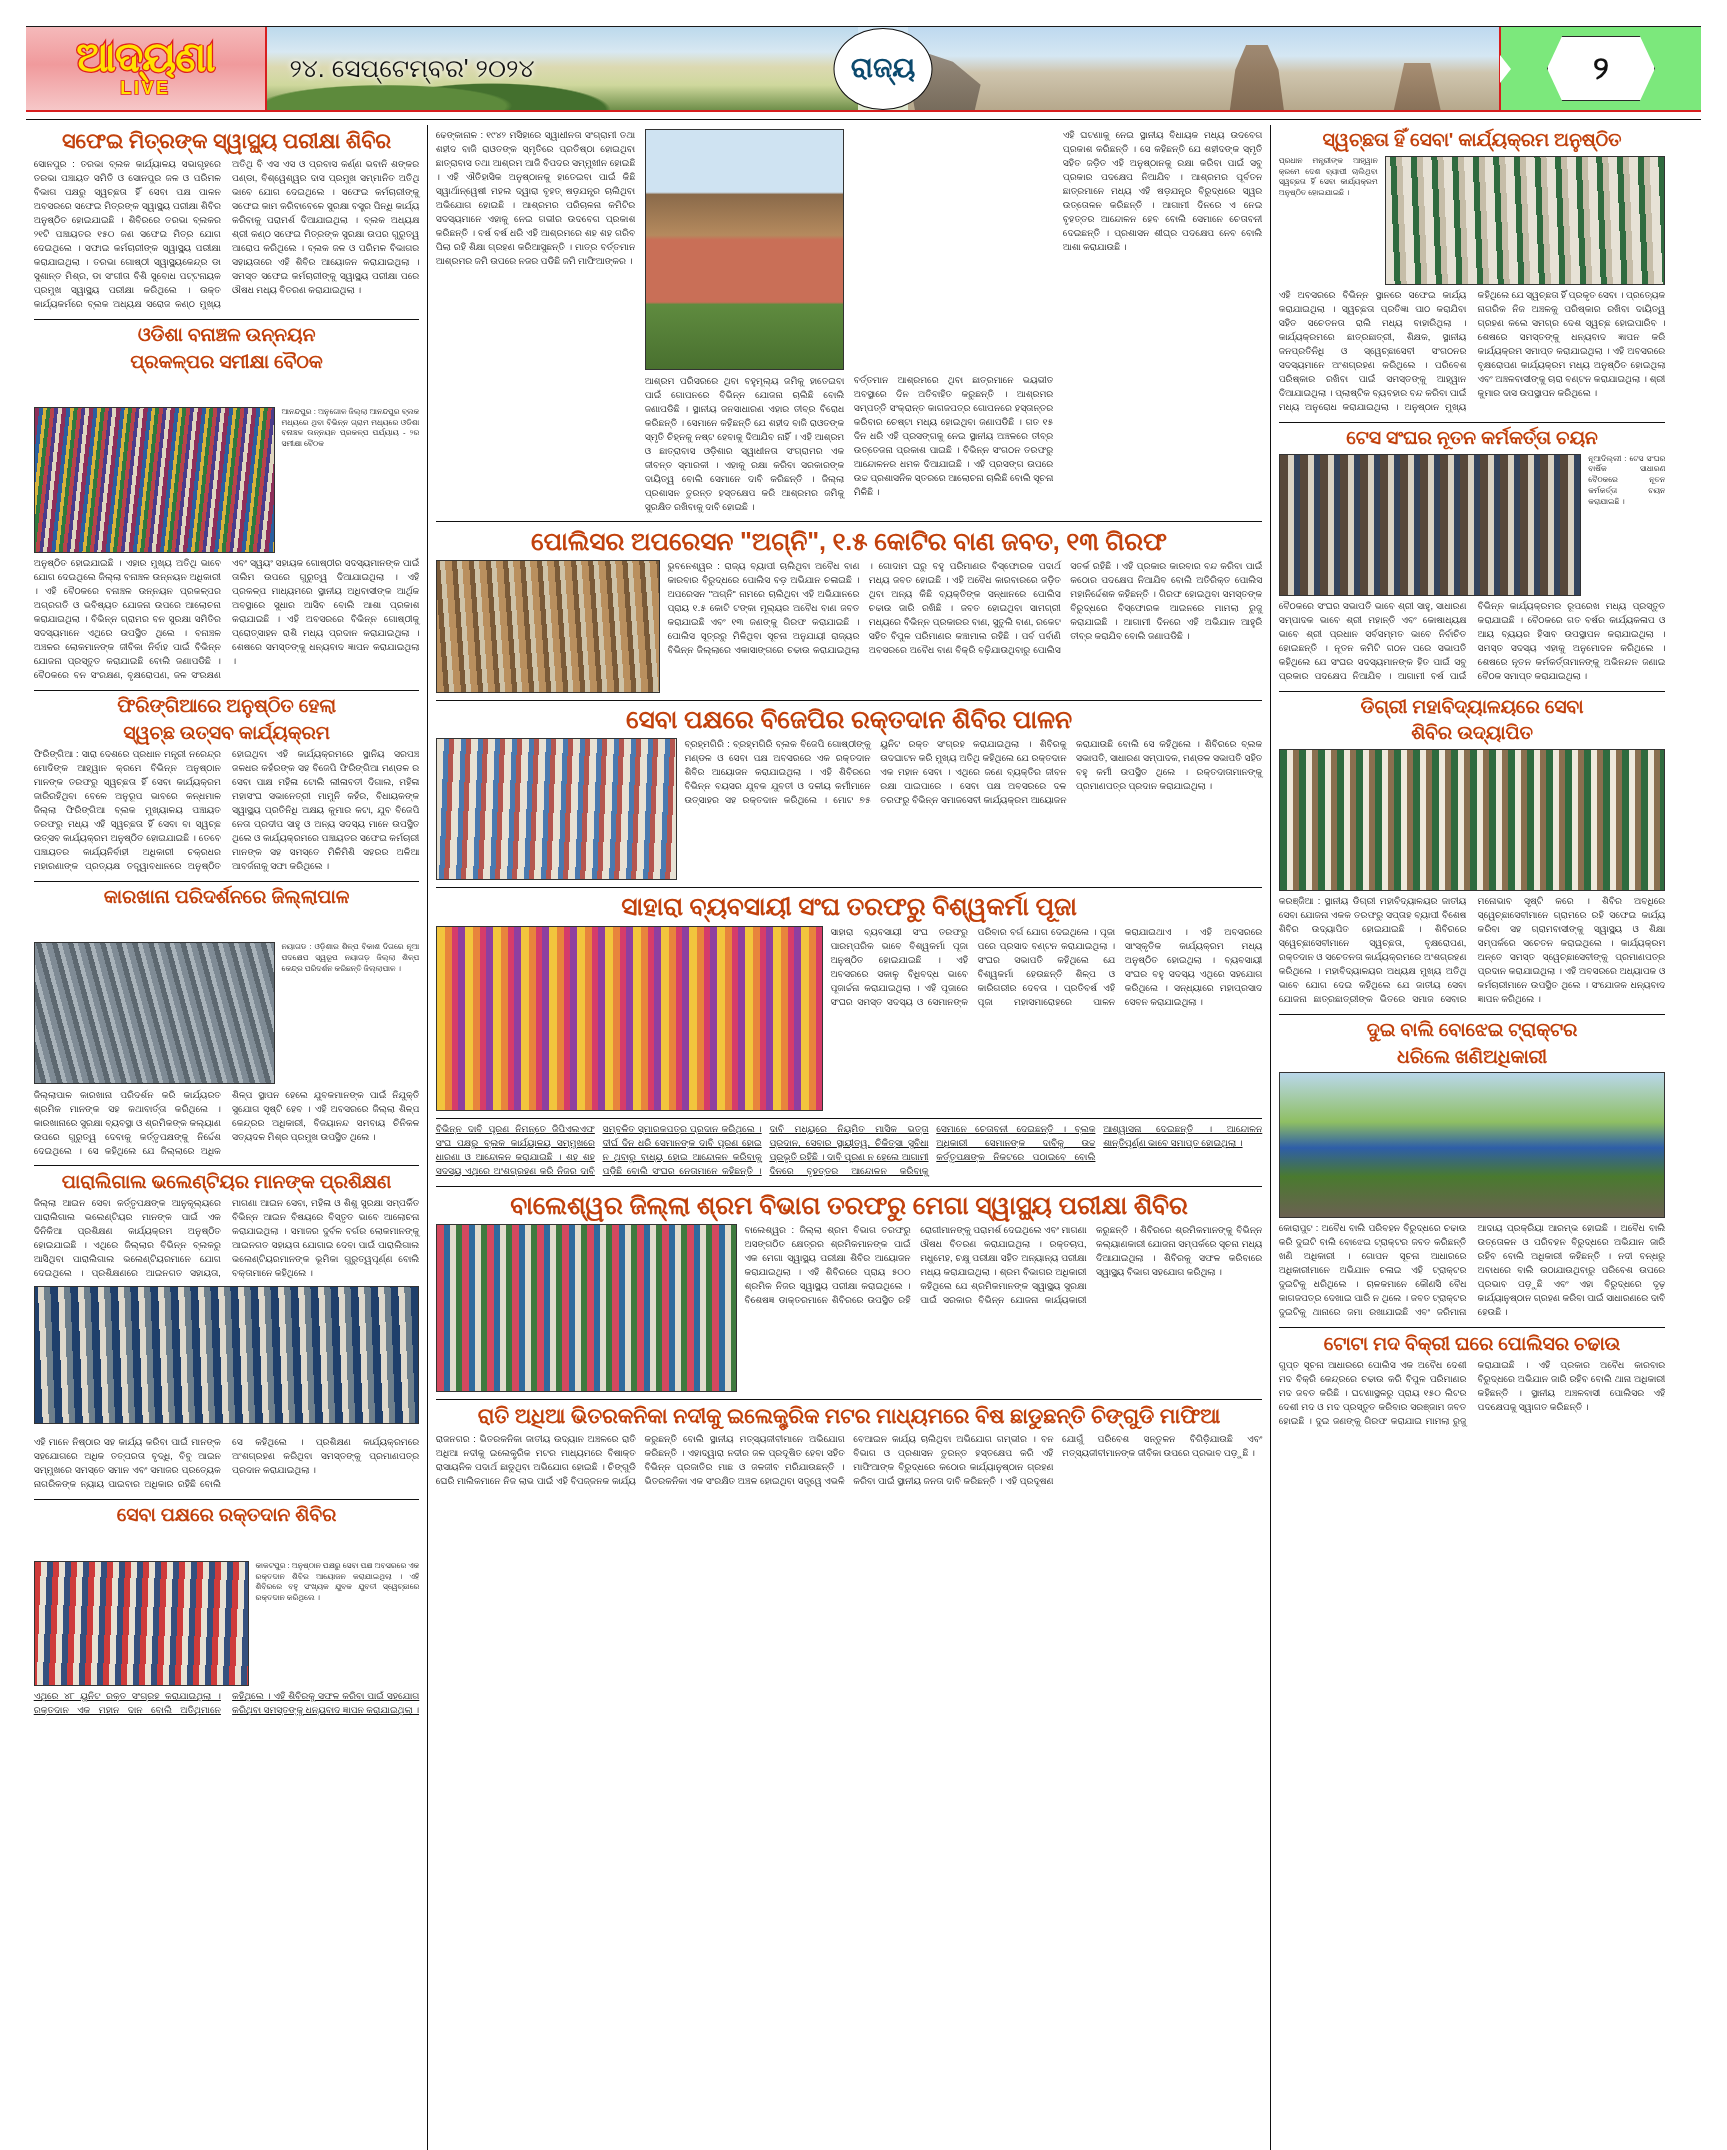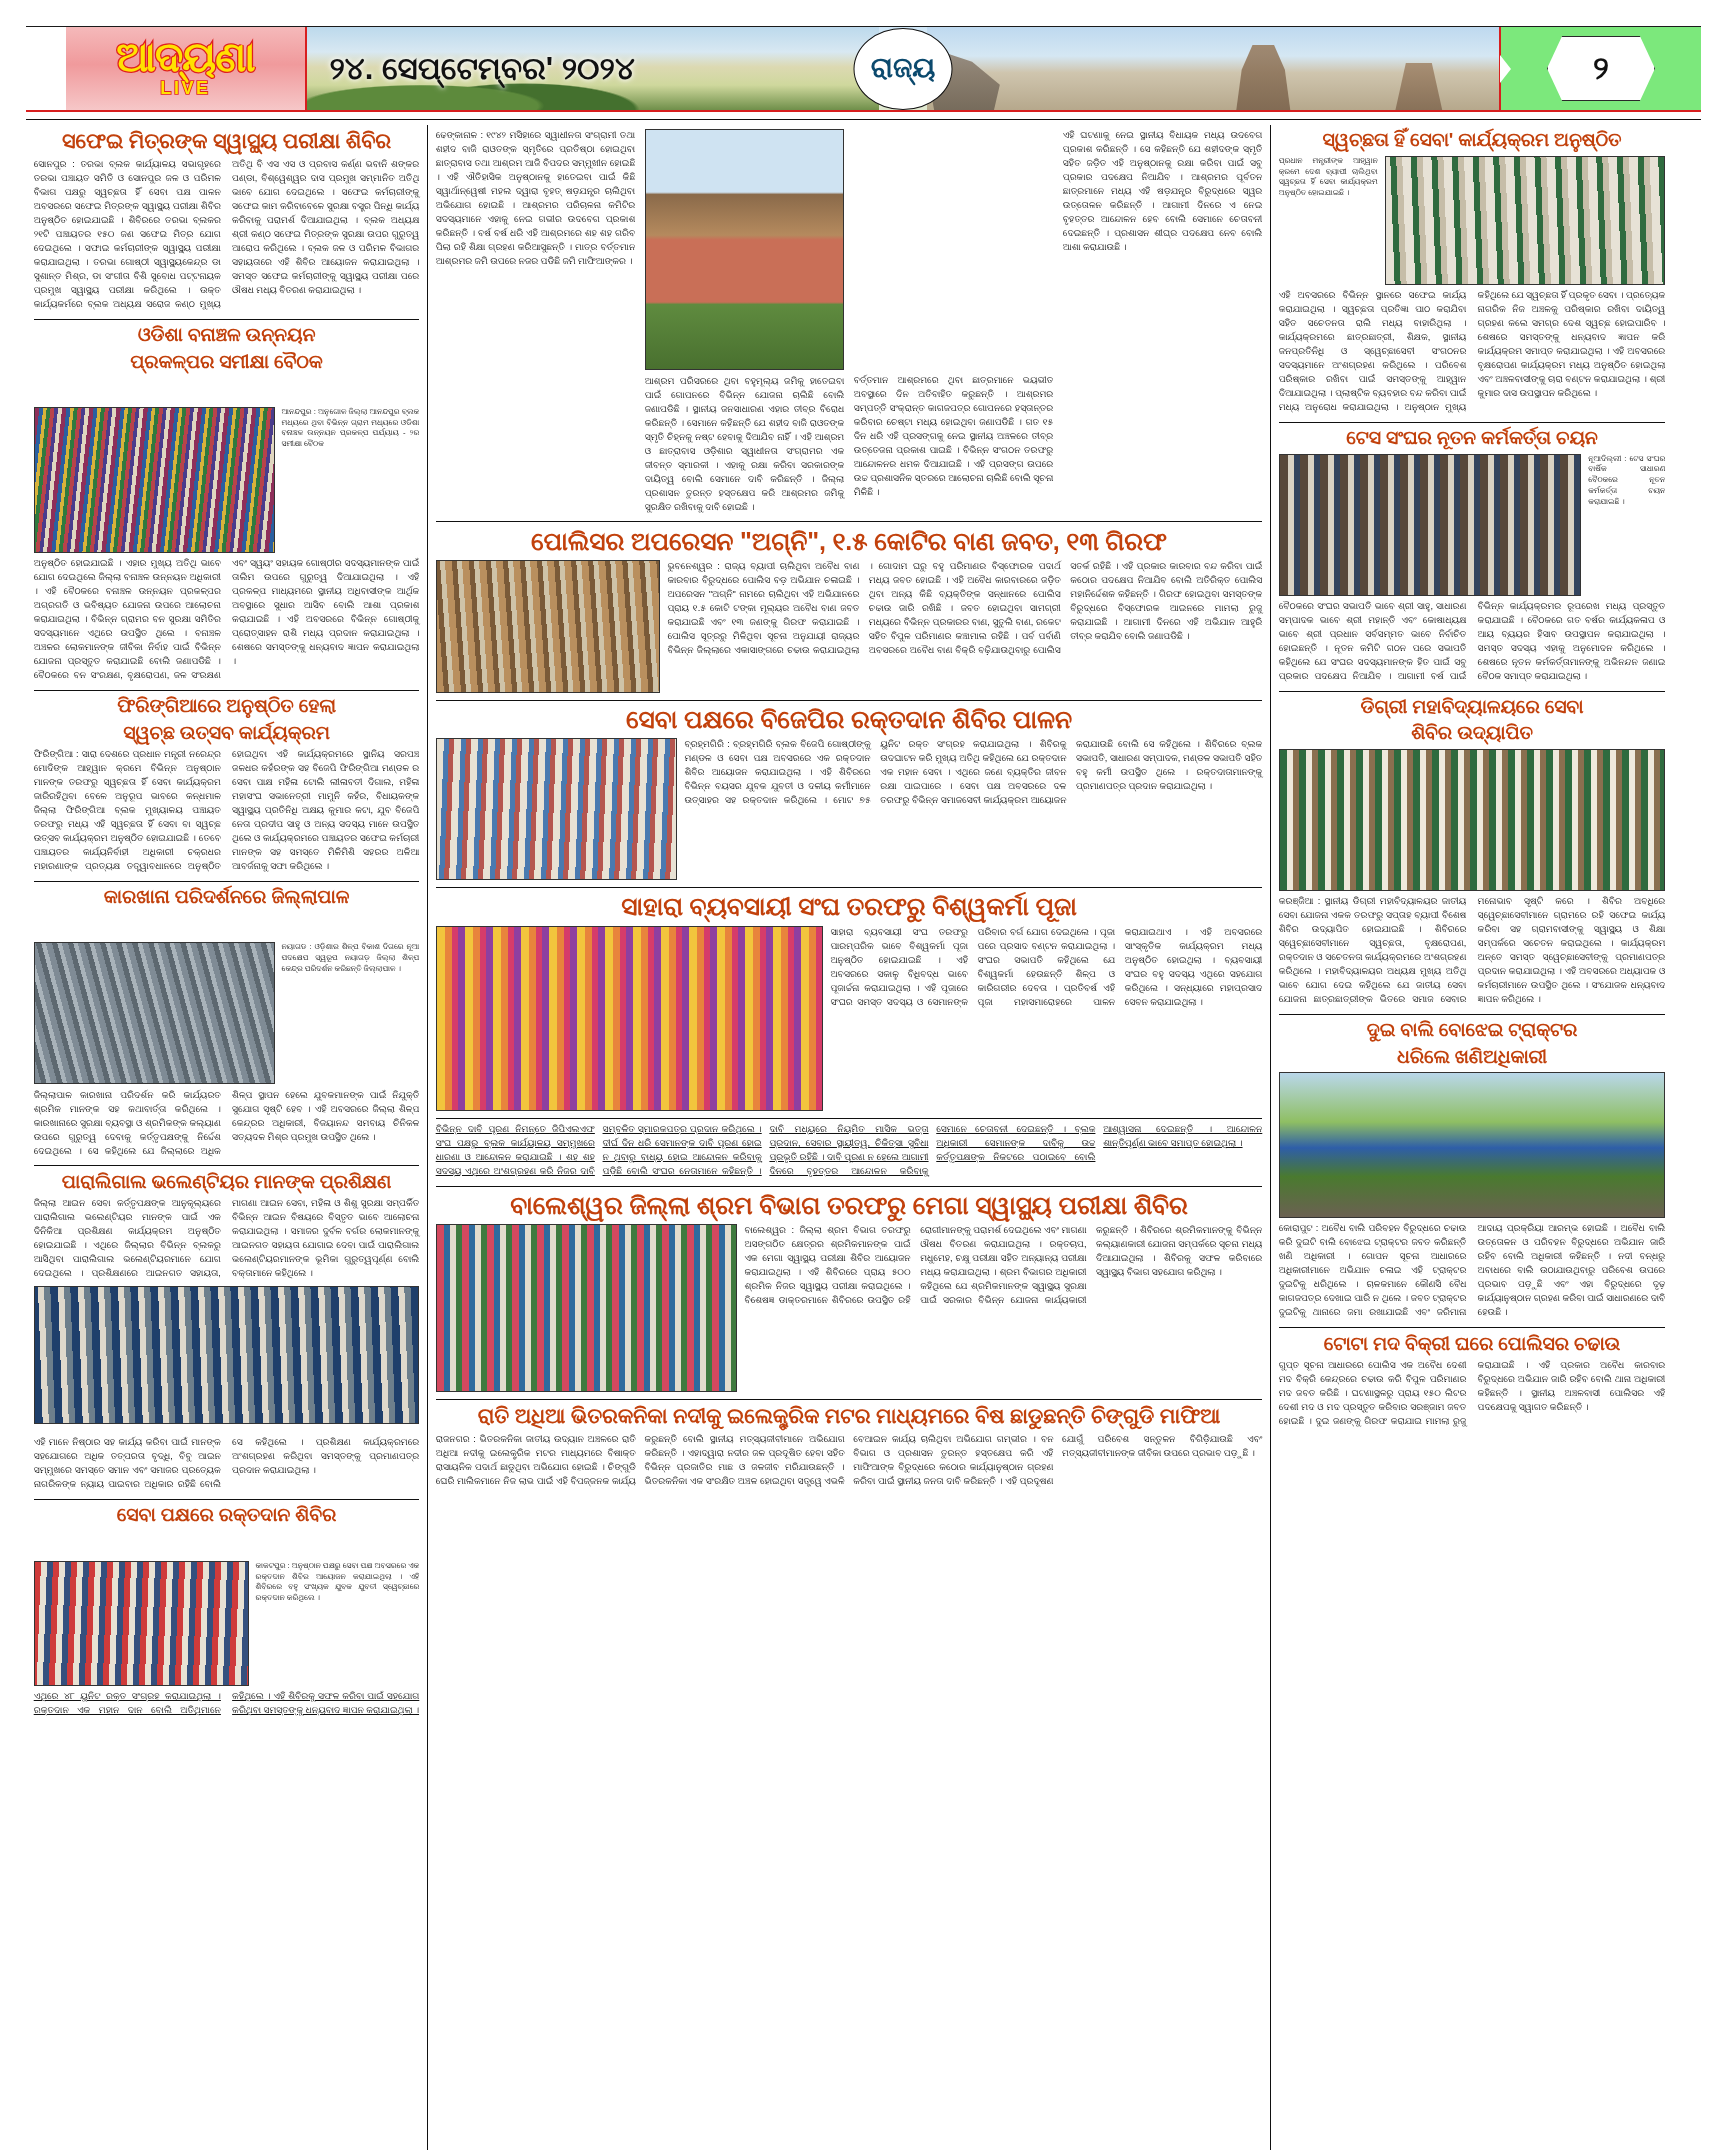--- a/index.html
+++ b/index.html
@@ -27,21 +27,20 @@
     display:flex; width:100%; height:100%;
     border-bottom: 2.6px solid #d81f1f;
   }
   .logo-box {
     width: 241px; height: 100%;
     background: linear-gradient(180deg,#f5b9ba 0%, #f09a9c 45%, #f6c7c8 100%);
     display:flex; flex-direction:column;
     align-items:center; justify-content:center;
     position: relative;
     border-right: 2.2px solid #d81f1f;
-    margin-left: 40px;
   }
   .logo-word {
     font-size: 41px; font-weight: bold; line-height: 0.95;
     color: #ffe200;
     -webkit-text-stroke: 2.6px #e02020;
     paint-order: stroke fill;
     letter-spacing: -0.9px;
     font-family: "Liberation Sans", sans-serif;
   }
   .logo-live {
@@ -83,21 +82,21 @@
   }
   .rockface {
     position:absolute; left:52%; bottom:0; width:73px; height:56px;
     background: linear-gradient(180deg,#8d8071 0%, #6e6355 100%);
     clip-path: polygon(10% 100%, 0% 30%, 30% 0%, 62% 14%, 100% 55%, 92% 100%);
     opacity:.88;
   }
   .masthead-date {
     position: relative; z-index:4;
     margin-left: 22.4px;
-    font-size: 31px; font-weight: bold; color:#111;
+    font-size: 25px; font-weight: normal; color:#111;
     text-shadow: 0 0 4.3px rgba(255,255,255,.95), 0 0 7.7px rgba(255,255,255,.9);
   }
   .section-oval {
     position:absolute; left:50%; top:50%; transform: translate(-50%,-50%);
     z-index:5;
     width: 99px; height: 82px;
     border: 1.7px solid #111; border-radius: 50%;
     background: #fff;
     display:flex; align-items:center; justify-content:center;
   }

